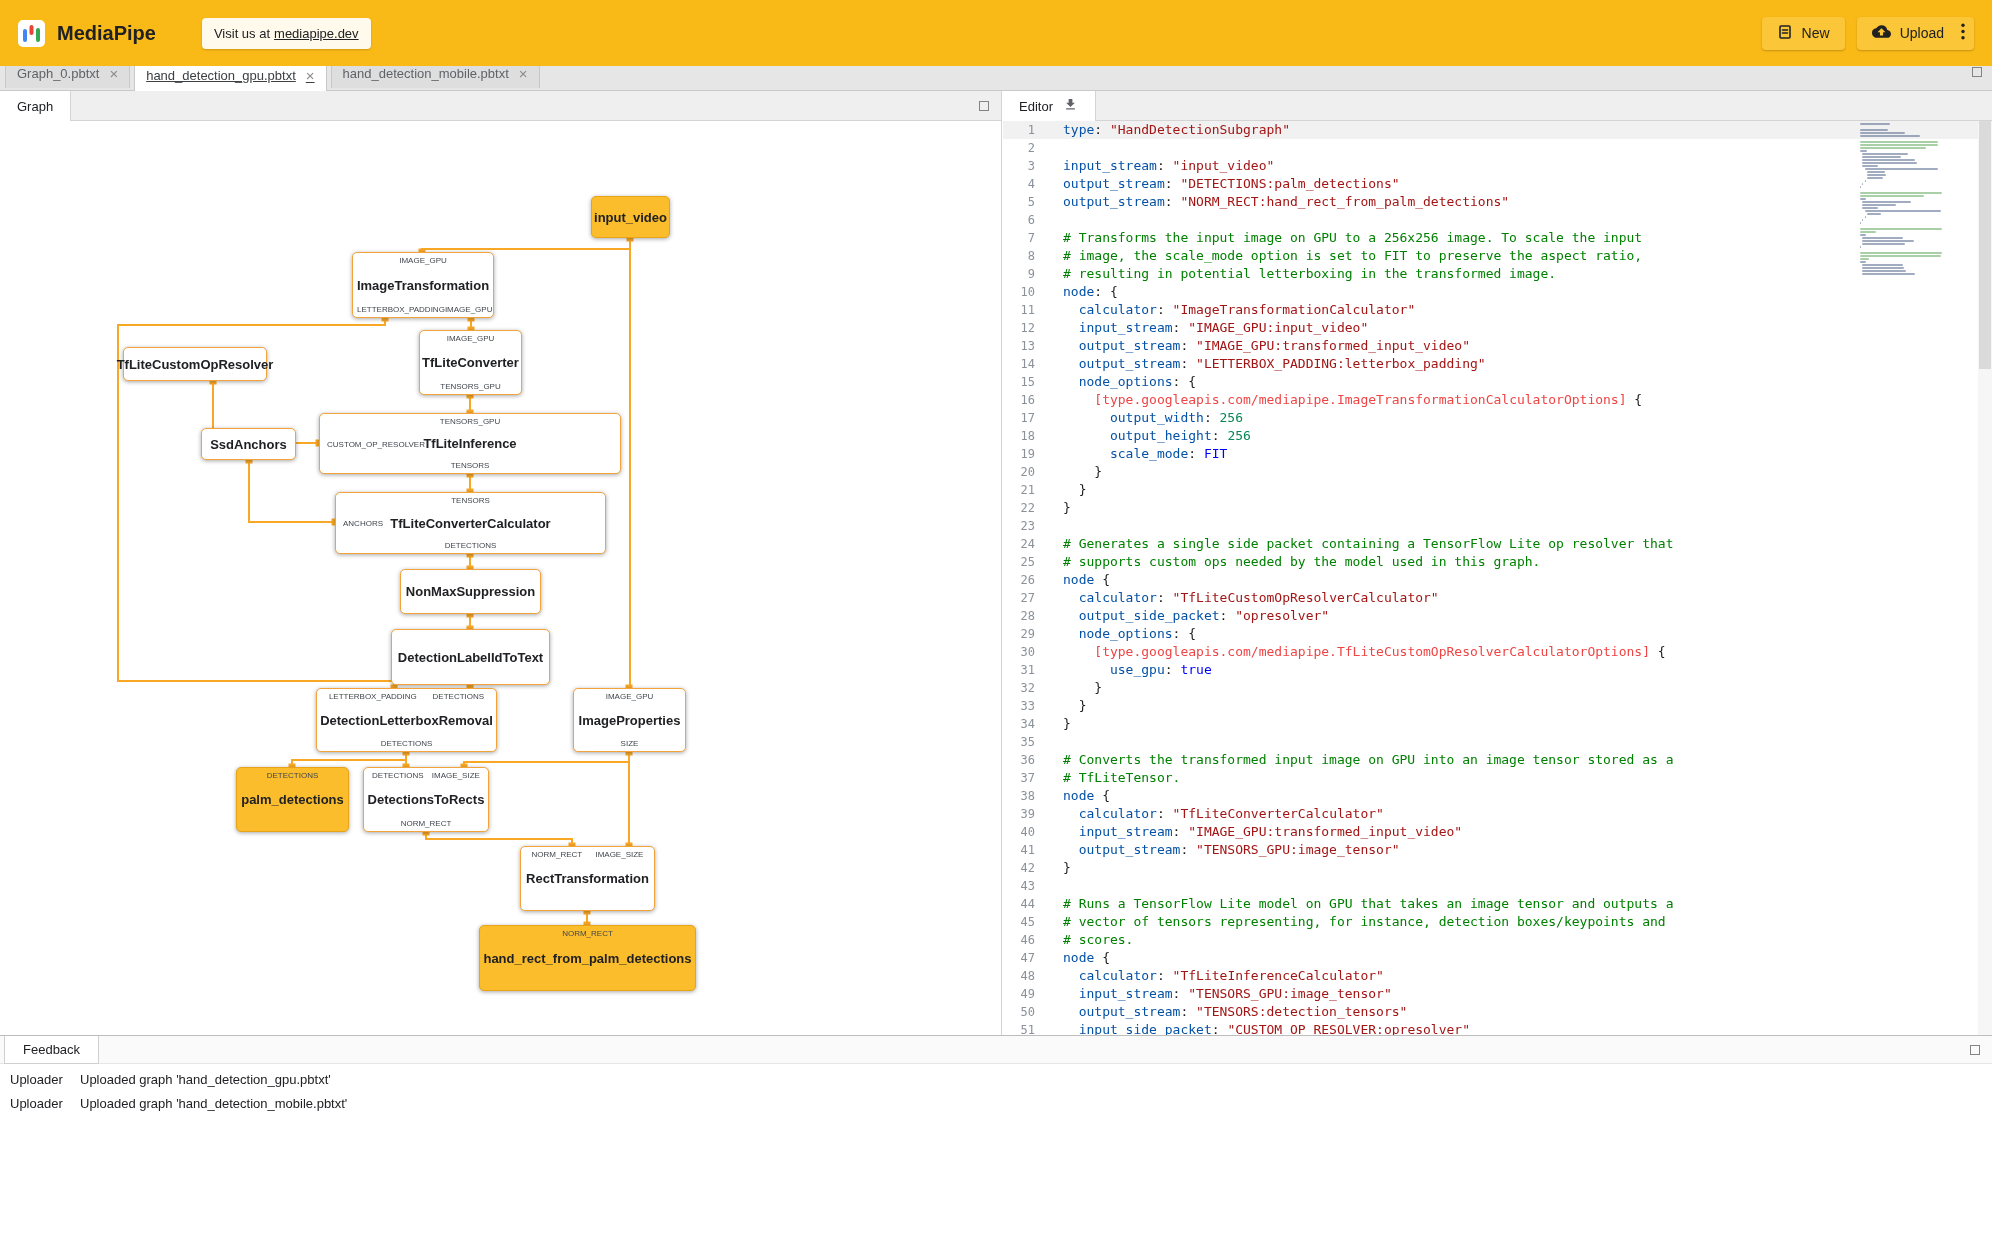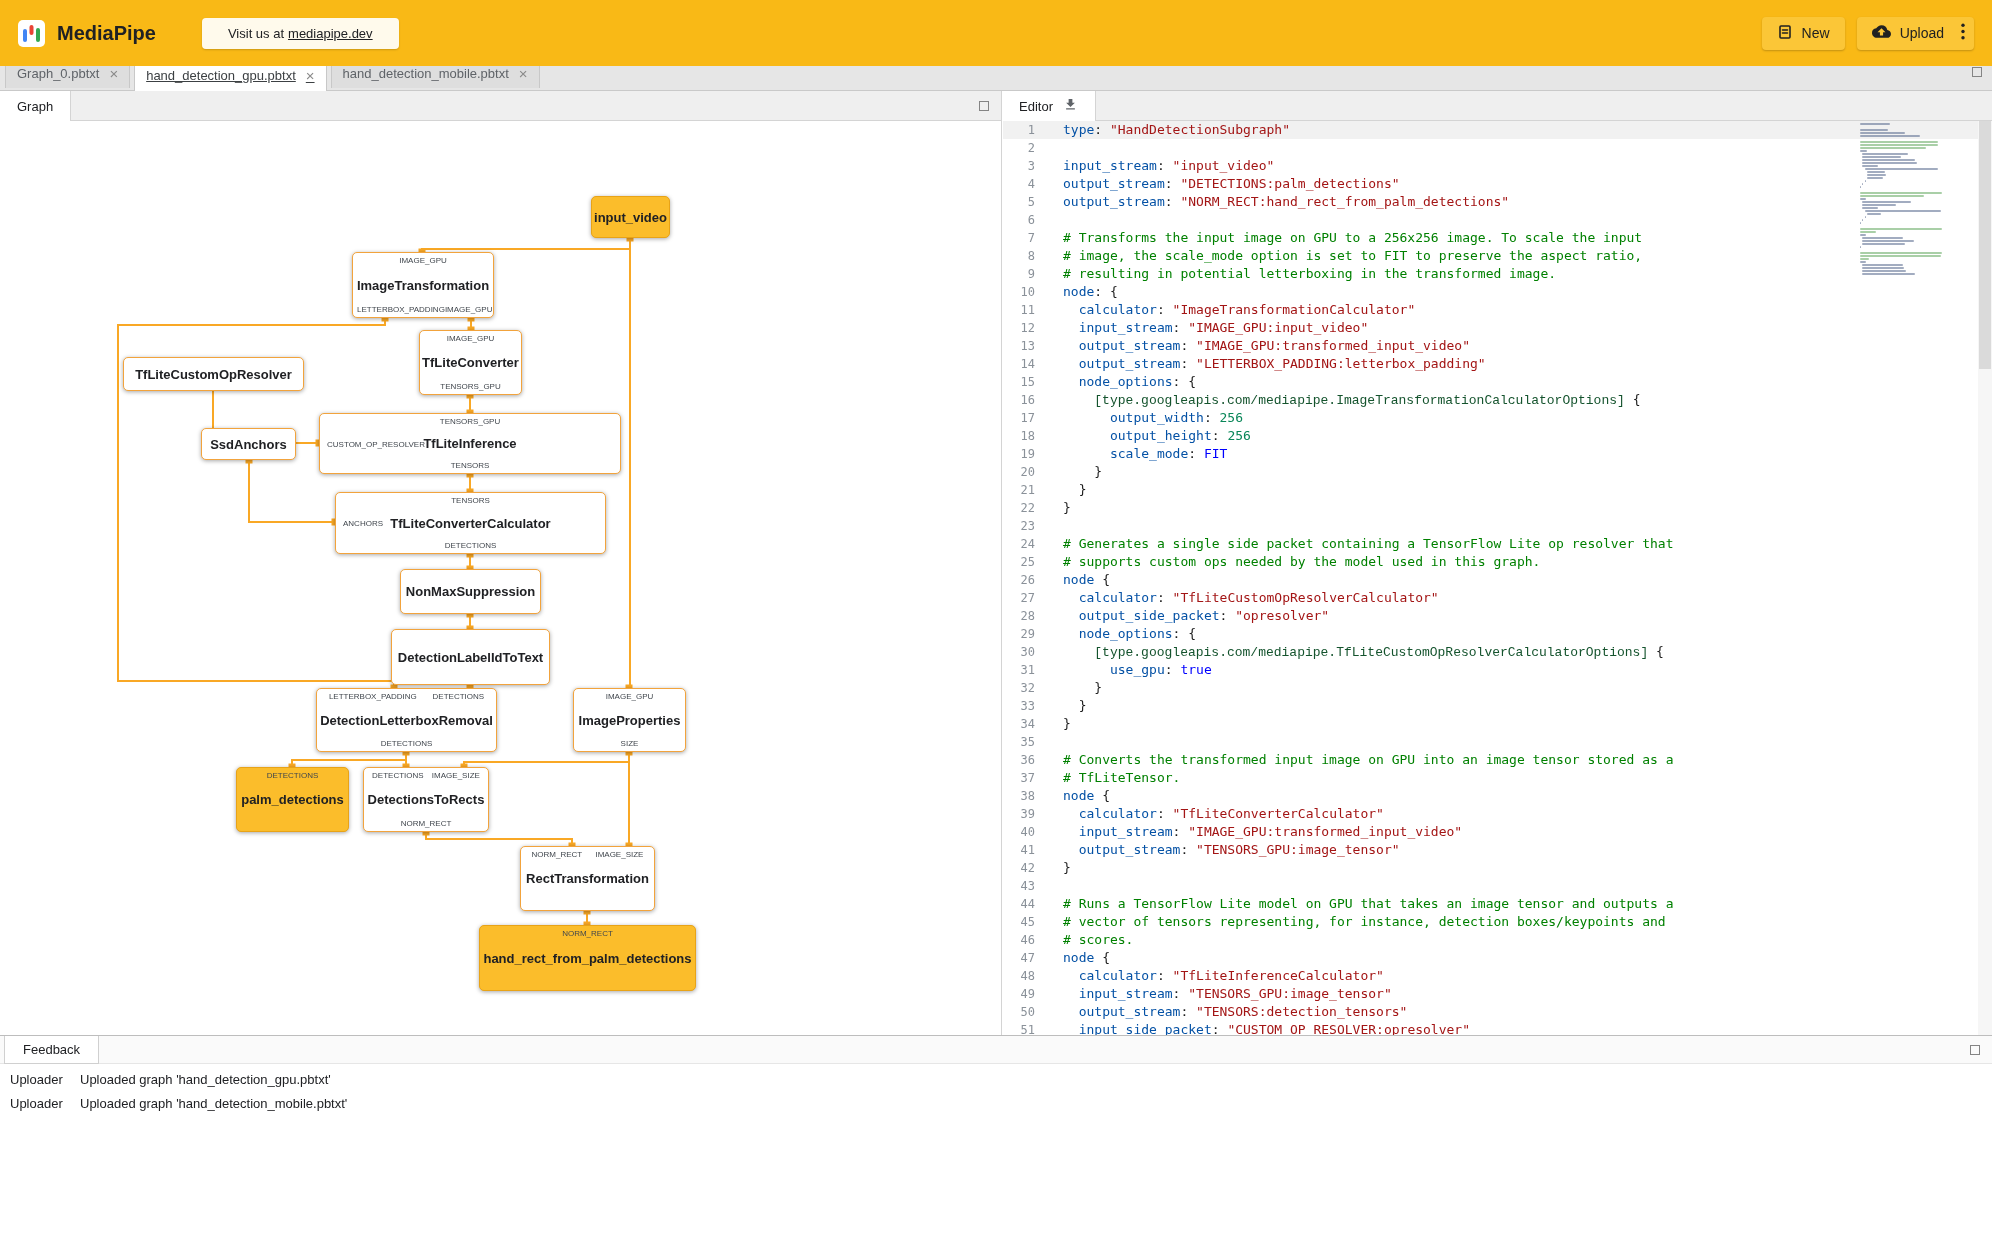--- a/index.html
+++ b/index.html
@@ -6,21 +6,21 @@
   html,body { width:1992px; height:1242px; overflow:hidden; background:#fff;
               font-family:"Liberation Sans", sans-serif; }
   .app { position:relative; width:1992px; height:1242px; background:#fff; }
 
   
   .topbar { position:absolute; top:0; left:0; right:0; height:66px; background:#F9B916;
             display:flex; align-items:center; padding:0 18px; z-index:30; }
   .logo-wrap { width:27px; height:27px; flex:none; }
   .app-title { font-size:20px; font-weight:700; color:#202124; margin-left:12px; }
   .visit-chip { margin-left:46px; background:rgba(255,255,255,0.92); border-radius:4px;
-                padding:8px 26px; font-size:13px; color:#202124; display:flex; align-items:center;
+                padding:8px 12px; font-size:13px; color:#202124; display:flex; align-items:center;
                 box-shadow:0 1px 2px rgba(0,0,0,0.18); cursor:pointer; }
   .visit-link { text-decoration:underline; color:#202124; margin-left:4px; cursor:pointer; }
   .topbar-right { margin-left:auto; display:flex; align-items:center; gap:12px; }
   .tb-btn { background:#FBC637; border:none; border-radius:4px; height:33px; padding:0 15px;
             display:flex; align-items:center; gap:9px; font-size:14px; font-weight:500;
             color:#212121; box-shadow:0 1px 2px rgba(0,0,0,0.22); cursor:pointer;
             font-family:"Liberation Sans", sans-serif; }
   .upload-group { background:#FBC637; border-radius:4px; height:33px; display:flex; align-items:center;
                   box-shadow:0 1px 2px rgba(0,0,0,0.22); }
   .upload-group .tb-btn { box-shadow:none; background:transparent; }
@@ -71,21 +71,21 @@
   .code-line { display:flex; height:18px; line-height:18px; white-space:pre;
                font-family:"DejaVu Sans Mono","Liberation Mono",monospace; font-size:13px; color:#1B1B1B; }
   .code-line.current { background:#F1F1F1; }
   .ln-num { width:46px; padding-right:14px; text-align:right; color:#8A9199; font-size:12px; flex:none; }
   .ln-code { padding-left:14px; }
   .tk-com { color:#008000; }
   .tk-str { color:#A31515; }
   .tk-num { color:#098658; }
   .tk-kw  { color:#0000FF; }
   .tk-key { color:#0451A5; }
-  .tk-br  { color:#14532d;font-family:Liberation Mono, monospace; }
+  .tk-br  { color:#ef4444; }
   .minimap { position:absolute; top:2px; right:36px; width:96px; }
   .mm-line { height:2px; margin-bottom:1px; opacity:0.55; border-radius:1px; }
   .vscroll { position:absolute; top:0; right:0; width:14px; height:100%; background:#F6F6F6; }
   .vscroll-thumb { position:absolute; top:0; right:1px; width:12px; height:248px; background:#DADADA; }
 
   
   .bottom-panel { position:absolute; top:1035px; left:0; right:0; bottom:0; background:#FFF;
                   border-top:1px solid #BDBDBD; }
   .fb-head { position:relative; height:28px; background:#FAFAFA; border-bottom:1px solid #E6E6E6; }
   .fb-tab { position:absolute; left:4px; top:0; height:28px; background:#FFF;
@@ -259,21 +259,21 @@
     <div class="gnode" style="left:419px;top:209px;width:103px;height:65px">
       <div class="ports top">
         <span class="port">IMAGE_GPU</span>
       </div>
       <div class="nlabel">TfLiteConverter</div>
       <div class="ports bottom">
         <span class="port">TENSORS_GPU</span>
       </div>
     </div>
 
-    <div class="gnode" style="left:123px;top:236px;width:181px;height:34px">
+    <div class="gnode" style="left:123px;top:226px;width:144px;height:34px">
       <div class="nlabel">TfLiteCustomOpResolver</div>
     </div>
 
     <div class="gnode" style="left:201px;top:307px;width:95px;height:32px">
       <div class="nlabel">SsdAnchors</div>
     </div>
 
     <div class="gnode" style="left:319px;top:292px;width:302px;height:61px">
       <div class="ports top">
         <span class="port">TENSORS_GPU</span>

